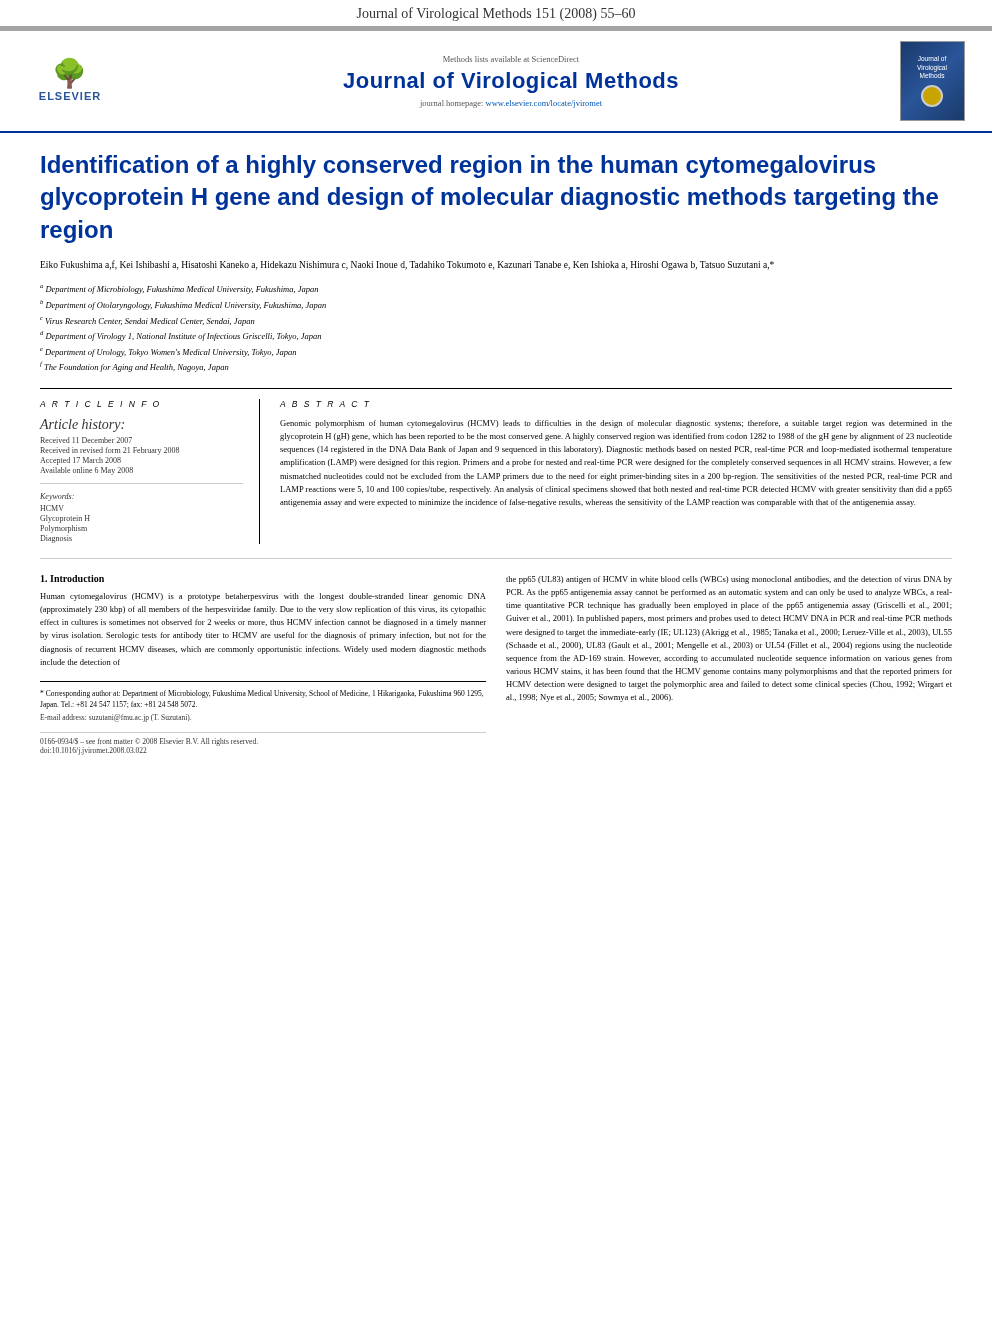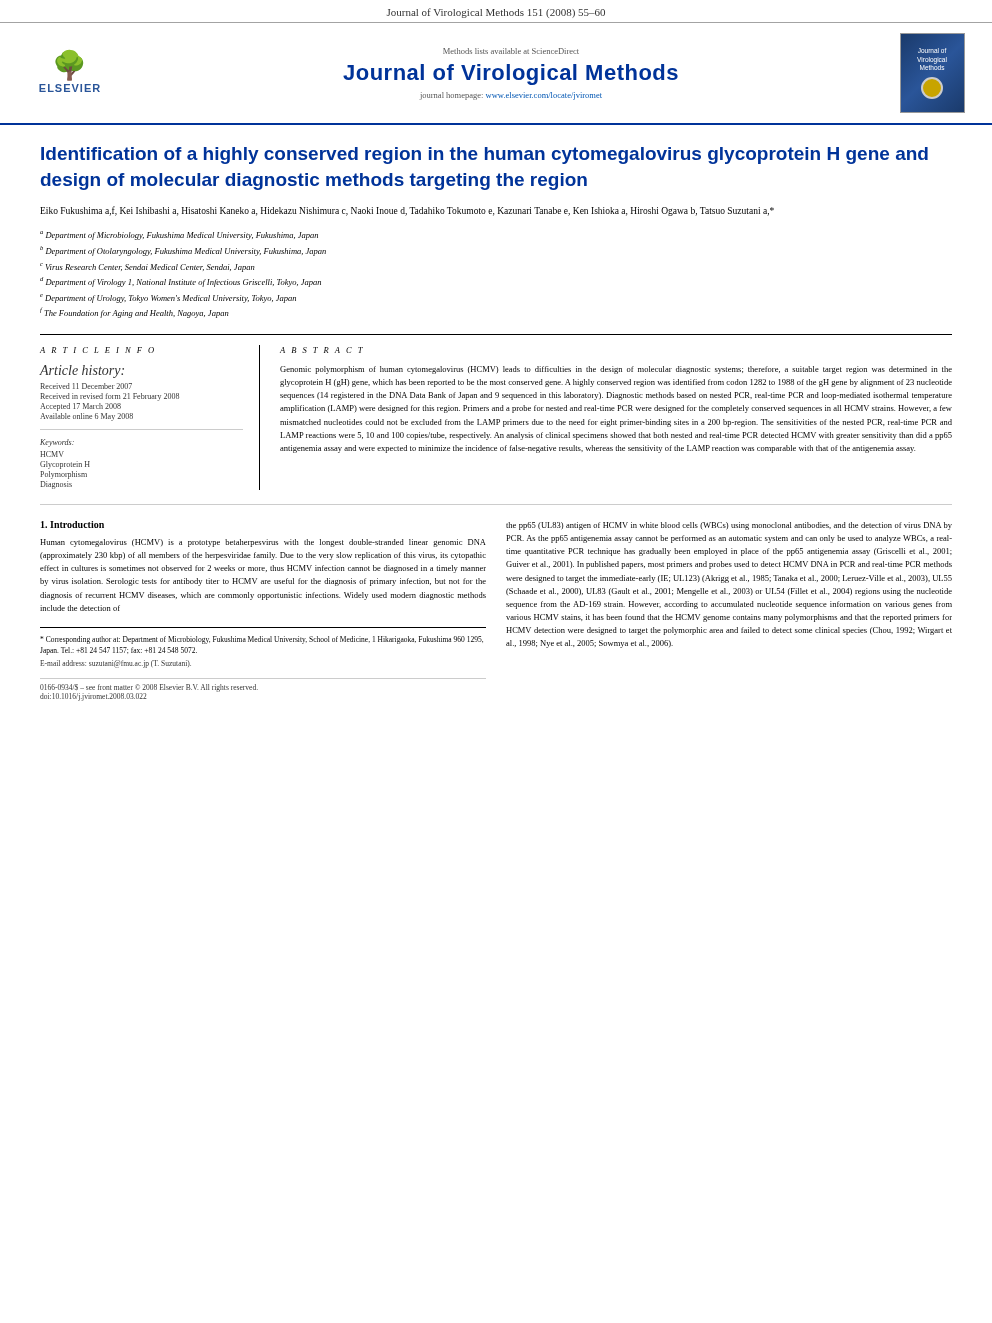--- a/index.html
+++ b/index.html
@@ -8,24 +8,24 @@
       font-family: 'Times New Roman', Times, serif;
       font-size: 10px;
       color: #000;
       width: 992px;
       min-height: 1323px;
     }
 
     
     .top-journal-bar {
       text-align: center;
-      font-size: 11px;
+      font-size: 14px;
       color: #333;
       padding: 6px 0 4px 0;
-      border-bottom: 1px solid #a3a3a3;
+      border-bottom: 5px solid #a3a3a3;
     }
 
     
     .journal-header {
       display: flex;
       align-items: center;
       justify-content: space-between;
       padding: 10px 20px;
       border-bottom: 2px solid #003399;
     }
@@ -110,21 +110,21 @@
       background: #c8a400;
     }
 
     
     .main-content {
       padding: 16px 40px 20px 40px;
     }
 
     
     .article-title {
-      font-size: 19px;
+      font-size: 24px;
       font-weight: bold;
       color: #003399;
       line-height: 1.35;
       margin-bottom: 12px;
       font-family: Arial, sans-serif;
     }
 
     
     .authors {
       font-size: 9.5px;
@@ -164,21 +164,21 @@
       padding-right: 16px;
     }
     .col-right {
       flex: 1;
     }
 
     .section-label {
       font-size: 8.5px;
       font-style: italic;
       letter-spacing: 2px;
-      font-family: Liberation Serif, serif;
+      font-family: Liberation Sans, sans-serif;
       margin-bottom: 8px;
       color: #000;
     }
     .article-history-label {
       font-size: 14px;
       font-style: italic;
       color: #333;
       margin-bottom: 3px;
     }
     .article-history-item {

